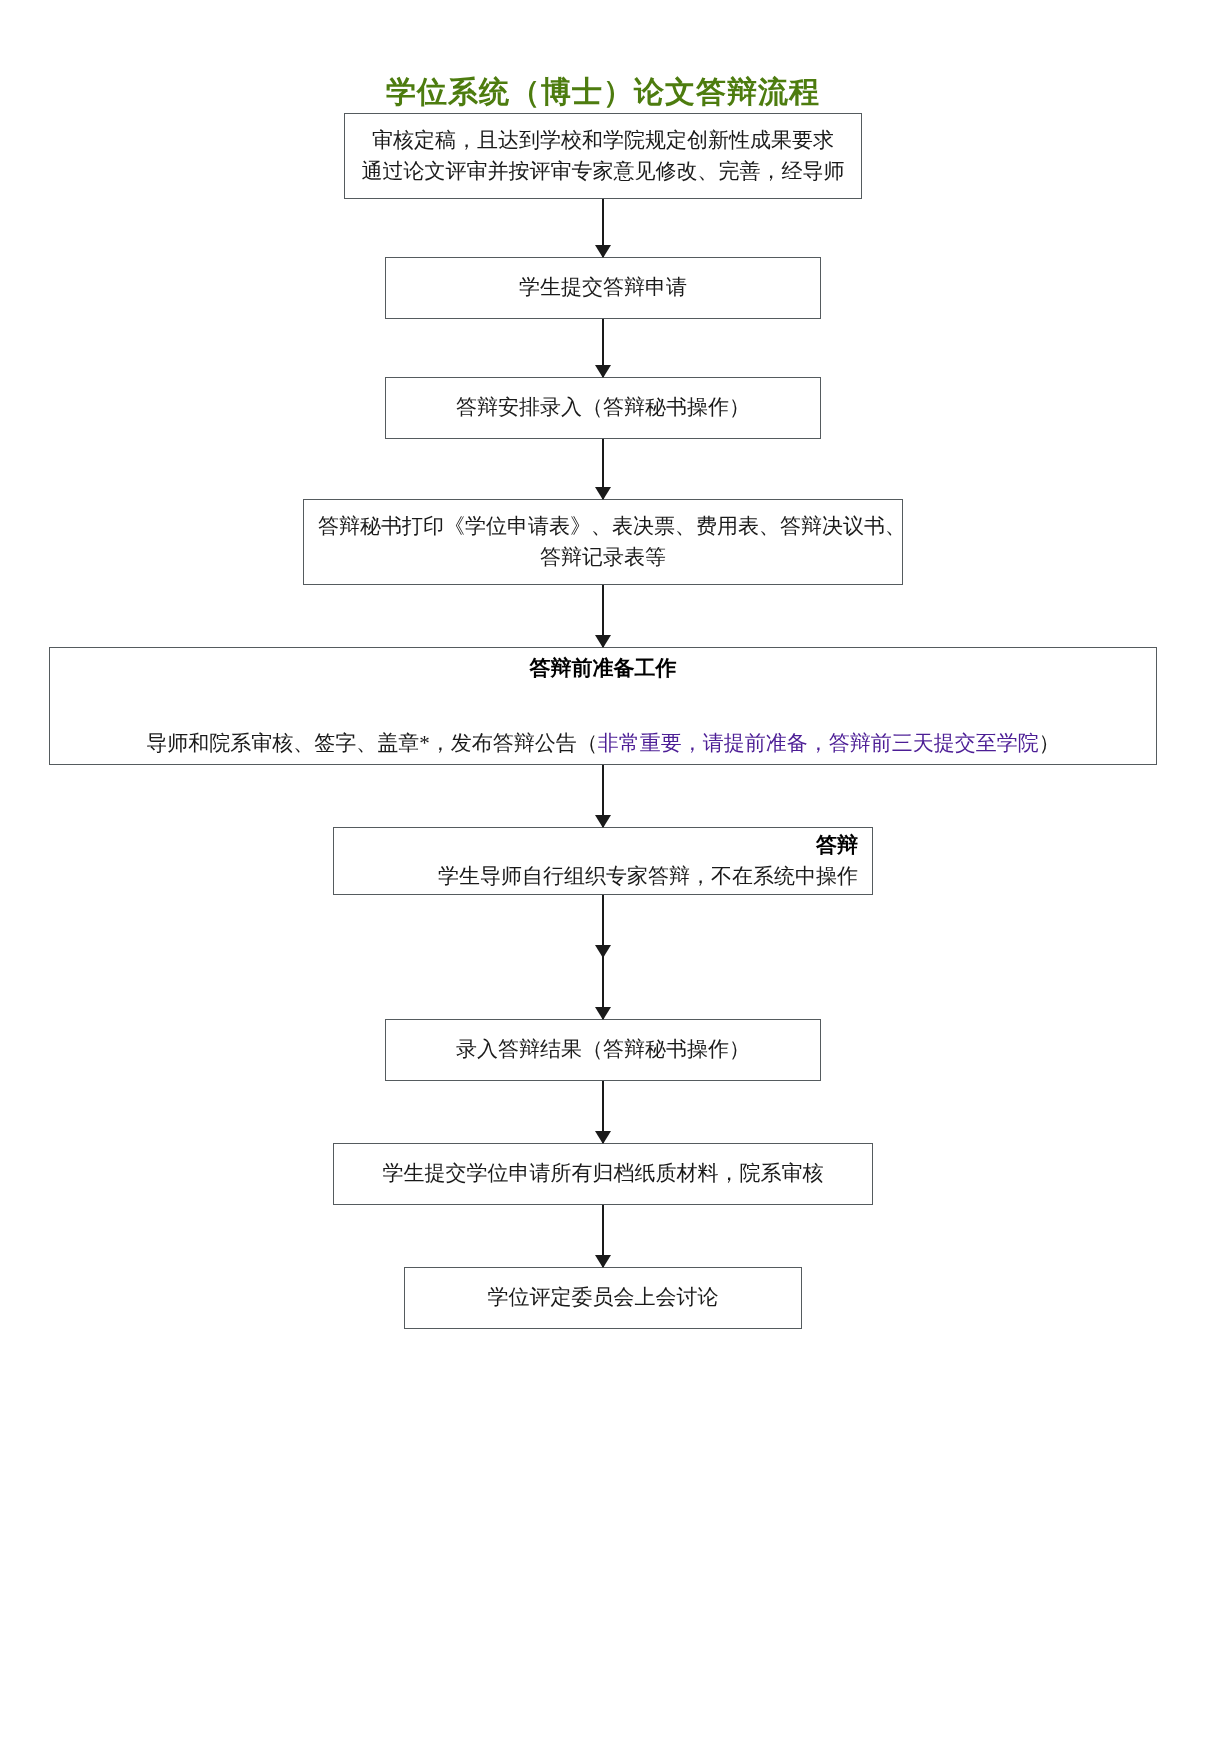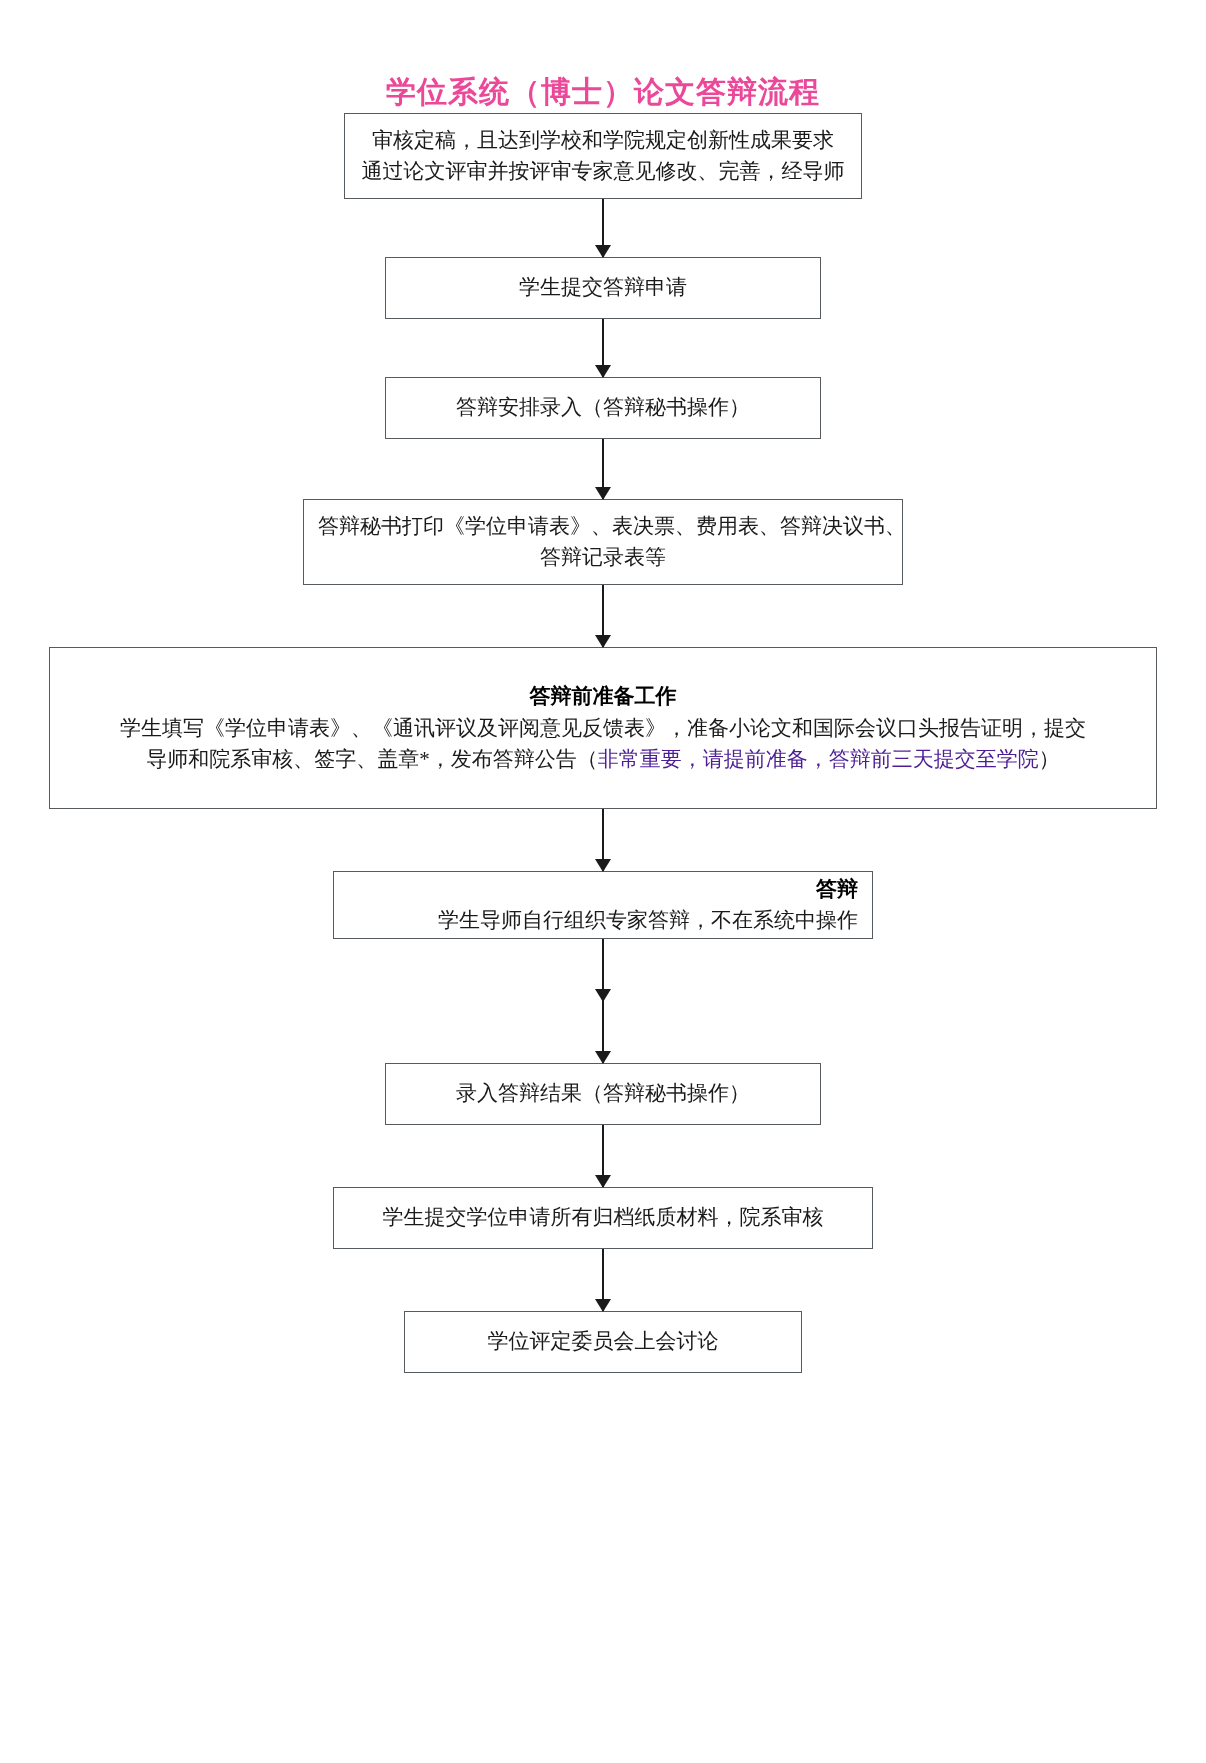--- a/index.html
+++ b/index.html
@@ -23,21 +23,21 @@
     padding-top: 0;
   }
   .title {
     text-align: center;
     font-family: "DejaVu Sans", "Liberation Sans", sans-serif;
     font-weight: bold;
     font-size: 30px;
     letter-spacing: 1px;
     margin: 0;
     padding-top: 72px;
-    color: #ec4899;
+    color: #4d7c0f;
   }
   .flow {
     display: flex;
     flex-direction: column;
     align-items: center;
     margin-top: 0;
   }
   
   .connector {
     position: relative;
@@ -87,21 +87,21 @@
     font-family: "DejaVu Sans", "Liberation Sans", sans-serif;
     font-weight: normal;
     color: #4c1d95;
   }
 
   
   #n1 { width: 518px; height: 86px; }
   #n2 { width: 436px; height: 62px; }
   #n3 { width: 436px; height: 62px; }
   #n4 { width: 600px; height: 86px; }
-  #n5 { width: 1108px; height: 162px; padding: 20px 10px; }
+  #n5 { width: 1108px; height: 118px; padding: 20px 10px; gap: 44px; }
   #n6 { width: 540px; height: 68px; align-items: flex-end; }
   #n7 { width: 500px; height: 84px; }
   #n8 { width: 436px; height: 62px; }
   #n9 { width: 540px; height: 62px; }
   #n10 { width: 398px; height: 62px; }
 
   .c1 { height: 58px; }
   .c2 { height: 58px; }
   .c3 { height: 60px; }
   .c4 { height: 62px; }
@@ -141,21 +141,20 @@
 
     <div class="node" id="n4">
       <div class="line">答辩秘书打印《学位申请表》、表决票、费用表、答辩决议书、</div>
       <div class="line">答辩记录表等</div>
     </div>
 
     <div class="connector c4"></div>
 
     <div class="node" id="n5">
       <div class="head">答辩前准备工作</div>
-      <div class="line">学生填写《学位申请表》、《通讯评议及评阅意见反馈表》，准备小论文和国际会议口头报告证明，提交</div>
       <div class="line"><span>导师和院系审核、签字、盖章*，发布答辩公告（</span><b class="strong">非常重要，请提前准备，答辩前三天提交至学院</b><span>）</span></div>
     </div>
 
     <div class="connector c5"></div>
 
     <div class="node" id="n6">
       <div class="head">答辩</div>
       <div class="sub">学生导师自行组织专家答辩，不在系统中操作</div>
     </div>
 

